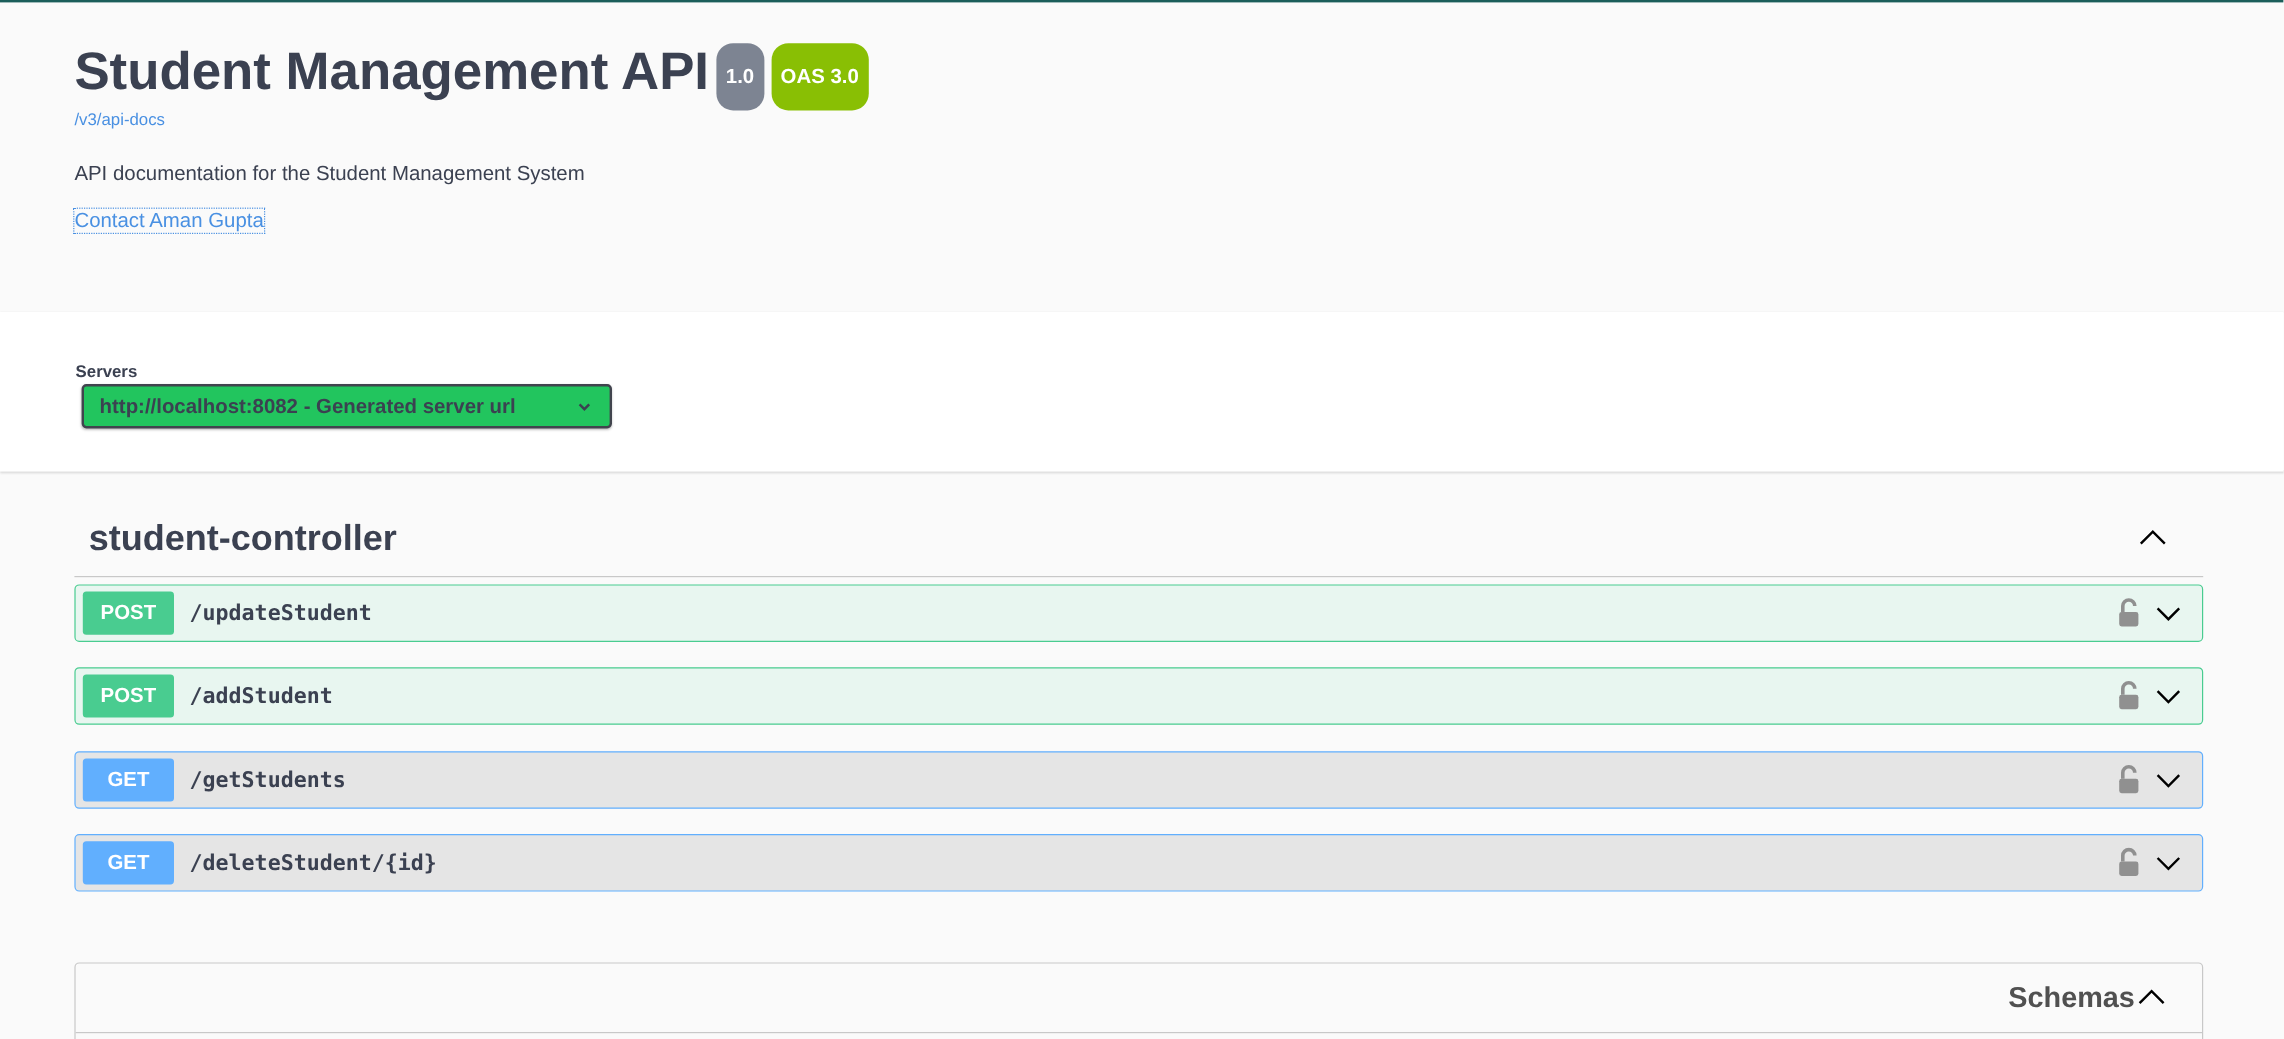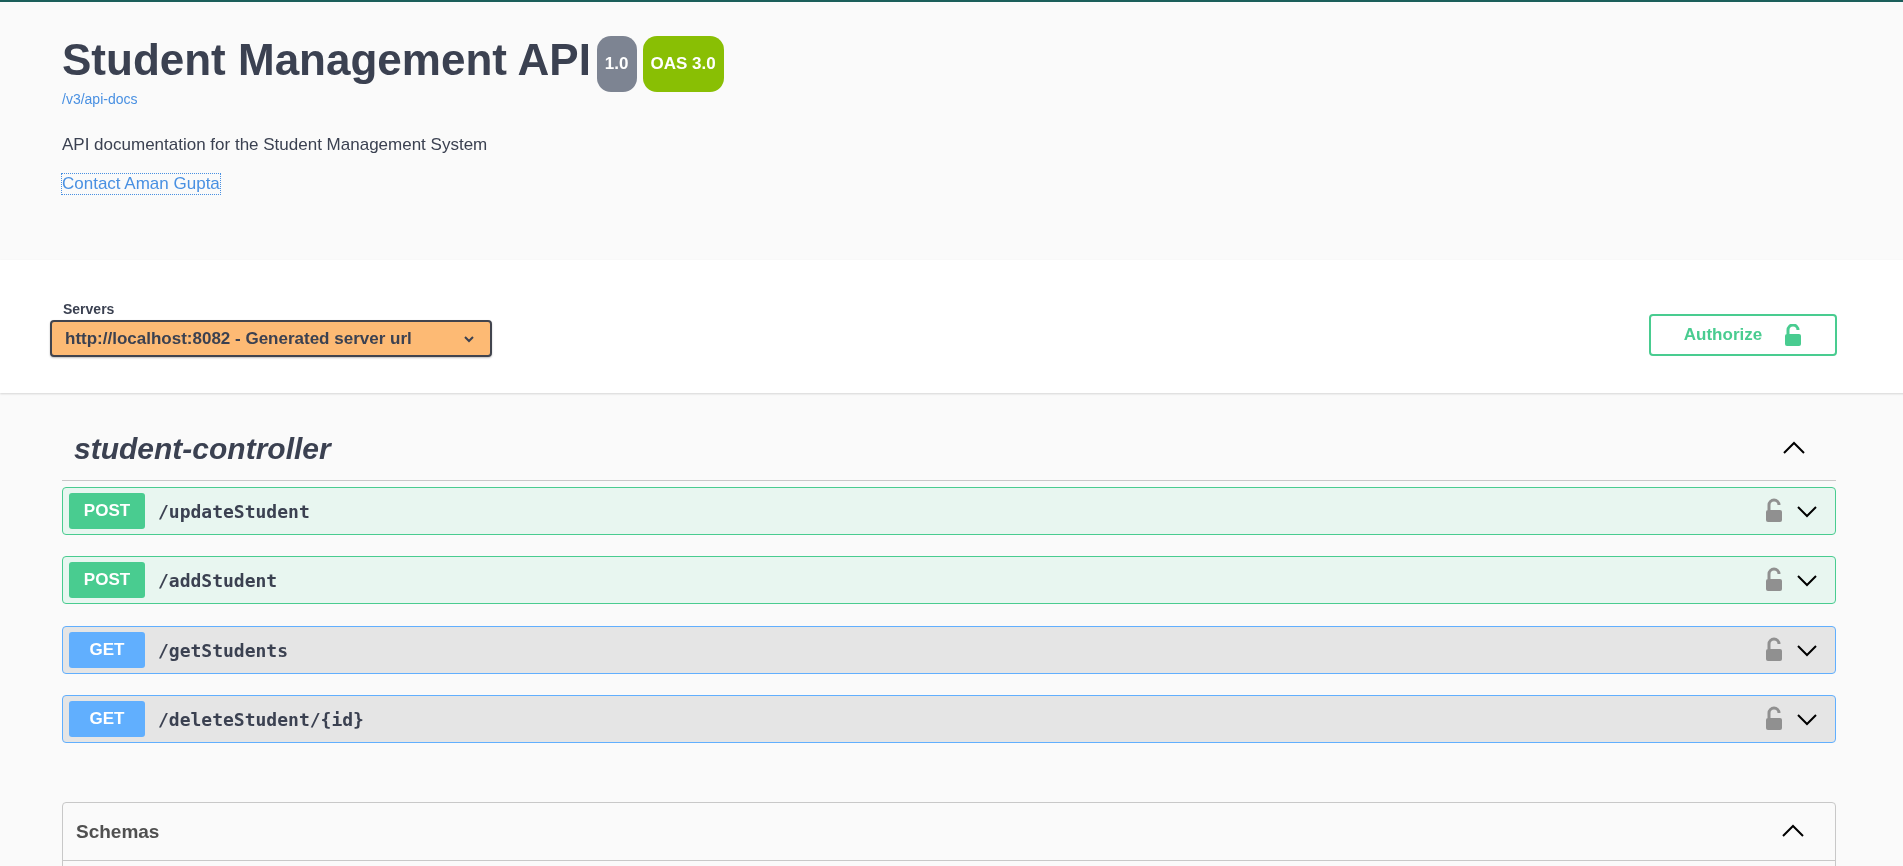--- a/index.html
+++ b/index.html
@@ -8,41 +8,41 @@
   .info{position:absolute;left:62px;top:30px;}
   .title{font-size:44px;font-weight:bold;color:#3b4151;display:flex;align-items:flex-start;margin:0;line-height:60px;}
   .badge{display:inline-block;color:#fff;font-size:17px;font-weight:bold;border-radius:14px;padding:18px 8px;line-height:20px;margin-top:6px;font-family:"Liberation Sans",sans-serif;}
   .badge.ver{background:#7d8492;margin-left:6px;}
   .badge.oas{background:#89bf04;margin-left:6px;}
   .spec-link{position:absolute;left:62px;top:91px;font-size:14px;color:#4990e2;text-decoration:none;}
   .desc{position:absolute;left:62px;top:135px;font-size:17px;color:#3b4151;}
   .contact{position:absolute;left:62px;top:174px;font-size:17px;color:#4990e2;text-decoration:none;outline:1px dotted #4990e2;text-align:center;}
   .scheme{position:absolute;left:0;top:260px;width:1900px;height:133px;background:#fff;box-shadow:0 1px 2px rgba(0,0,0,0.15);padding-left:16px;}
   .servers-label{position:absolute;left:63px;top:41px;font-size:14px;font-weight:bold;color:#3b4151;}
-  .servers-select{position:absolute;left:50px;top:60px;width:438px;height:33px;border:2px solid #41444e;border-radius:4px;background:#fdba74;box-shadow:0 1px 2px rgba(0,0,0,0.25);display:flex;align-items:center;font-size:17px;font-weight:bold;color:#3b4151;box-sizing:content-box;}
+  .servers-select{position:absolute;left:68px;top:60px;width:438px;height:33px;border:2px solid #41444e;border-radius:4px;background:#22c55e;box-shadow:0 1px 2px rgba(0,0,0,0.25);display:flex;align-items:center;font-size:17px;font-weight:bold;color:#3b4151;box-sizing:content-box;}
   .servers-select .val{margin-left:13px;flex:1;}
   .servers-select .chev{width:14px;height:14px;margin-right:14px;}
   .authorize{position:absolute;left:1649px;top:54px;width:184px;height:38px;border:2px solid #49cc90;border-radius:4px;background:transparent;display:flex;align-items:center;justify-content:center;color:#49cc90;font-size:17px;font-weight:bold;}
   .authorize .lbl{margin-right:22px;}
   .section{position:absolute;left:62px;width:1774px;}
   .ctrl-head{top:418px;height:62px;border-bottom:1px solid #c8c8c8;display:flex;align-items:center;}
-  .ctrl-title{font-size:30px;font-weight:bold;color:#3b4151;margin-left:12px;flex:1;font-style:italic;}
+  .ctrl-title{font-size:30px;font-weight:bold;color:#3b4151;margin-left:12px;flex:1;}
   .collapse-arrow{width:28px;height:28px;margin-right:28px;}
   .op{position:absolute;left:62px;width:1774px;height:48px;border-radius:4px;display:flex;align-items:center;box-sizing:border-box;}
   .op.post{background:#e8f6f0;border:1px solid #49cc90;}
   .op.get{background:#e5e5e5;border:1px solid #61affe;}
   .method{width:76px;height:36px;border-radius:3px;margin-left:6px;color:#fff;font-weight:bold;font-size:17px;display:flex;align-items:center;justify-content:center;}
   .op.post .method{background:#49cc90;}
   .op.get .method{background:#61affe;}
   .path{font-family:"DejaVu Sans Mono","Liberation Mono",monospace;font-weight:bold;font-size:18px;color:#3b4151;margin-left:13px;flex:1;}
   .lock{width:22px;height:26px;margin-right:10px;}
   .exp{width:24px;height:24px;margin-right:16px;}
   .schemas{position:absolute;left:62px;top:802px;width:1774px;height:80px;border:1px solid #c8c8c8;border-radius:4px;box-sizing:border-box;}
   .schemas-head{height:57px;display:flex;align-items:center;border-bottom:1px solid #c8c8c8;}
-  .schemas-title{font-size:19px;font-weight:bold;color:#505050;margin-left:13px;flex:1;}
+  .schemas-title{font-size:24px;font-weight:bold;color:#505050;margin-left:13px;flex:1;text-align:right;}
 </style>
 </head>
 <body>
 
 <div class="topbar"></div>
 
 <div class="info">
   <h2 class="title">
     <span>Student Management API</span>
     <span class="badge ver">1.0</span>
@@ -52,27 +52,20 @@
 <a class="spec-link">/v3/api-docs</a>
 <div class="desc">API documentation for the Student Management System</div>
 <a class="contact">Contact Aman Gupta</a>
 
 <div class="scheme">
   <div class="servers-label">Servers</div>
   <div class="servers-select">
     <span class="val">http://localhost:8082 - Generated server url</span>
     <svg class="chev" viewBox="0 0 14 14">
         <path d="M3 5 L7 9 L11 5" fill="none" stroke="#3b4151" stroke-width="2"></path>
-      </svg>
-  </div>
-  <div class="authorize">
-    <span class="lbl">Authorize</span>
-    <svg width="18" height="22" viewBox="0 0 18 22">
-        <path d="M4 10 V6 a5 5 0 0 1 10 0" fill="none" stroke="#49cc90" stroke-width="3"></path>
-        <rect x="1" y="10" width="16" height="12" rx="2" fill="#49cc90"></rect>
       </svg>
   </div>
 </div>
 
 <div class="section ctrl-head">
   <span class="ctrl-title">student-controller</span>
   <svg class="collapse-arrow" viewBox="0 0 28 28">
       <path d="M4 18 L14 8 L24 18" fill="none" stroke="#000" stroke-width="2"></path>
     </svg>
 </div>

